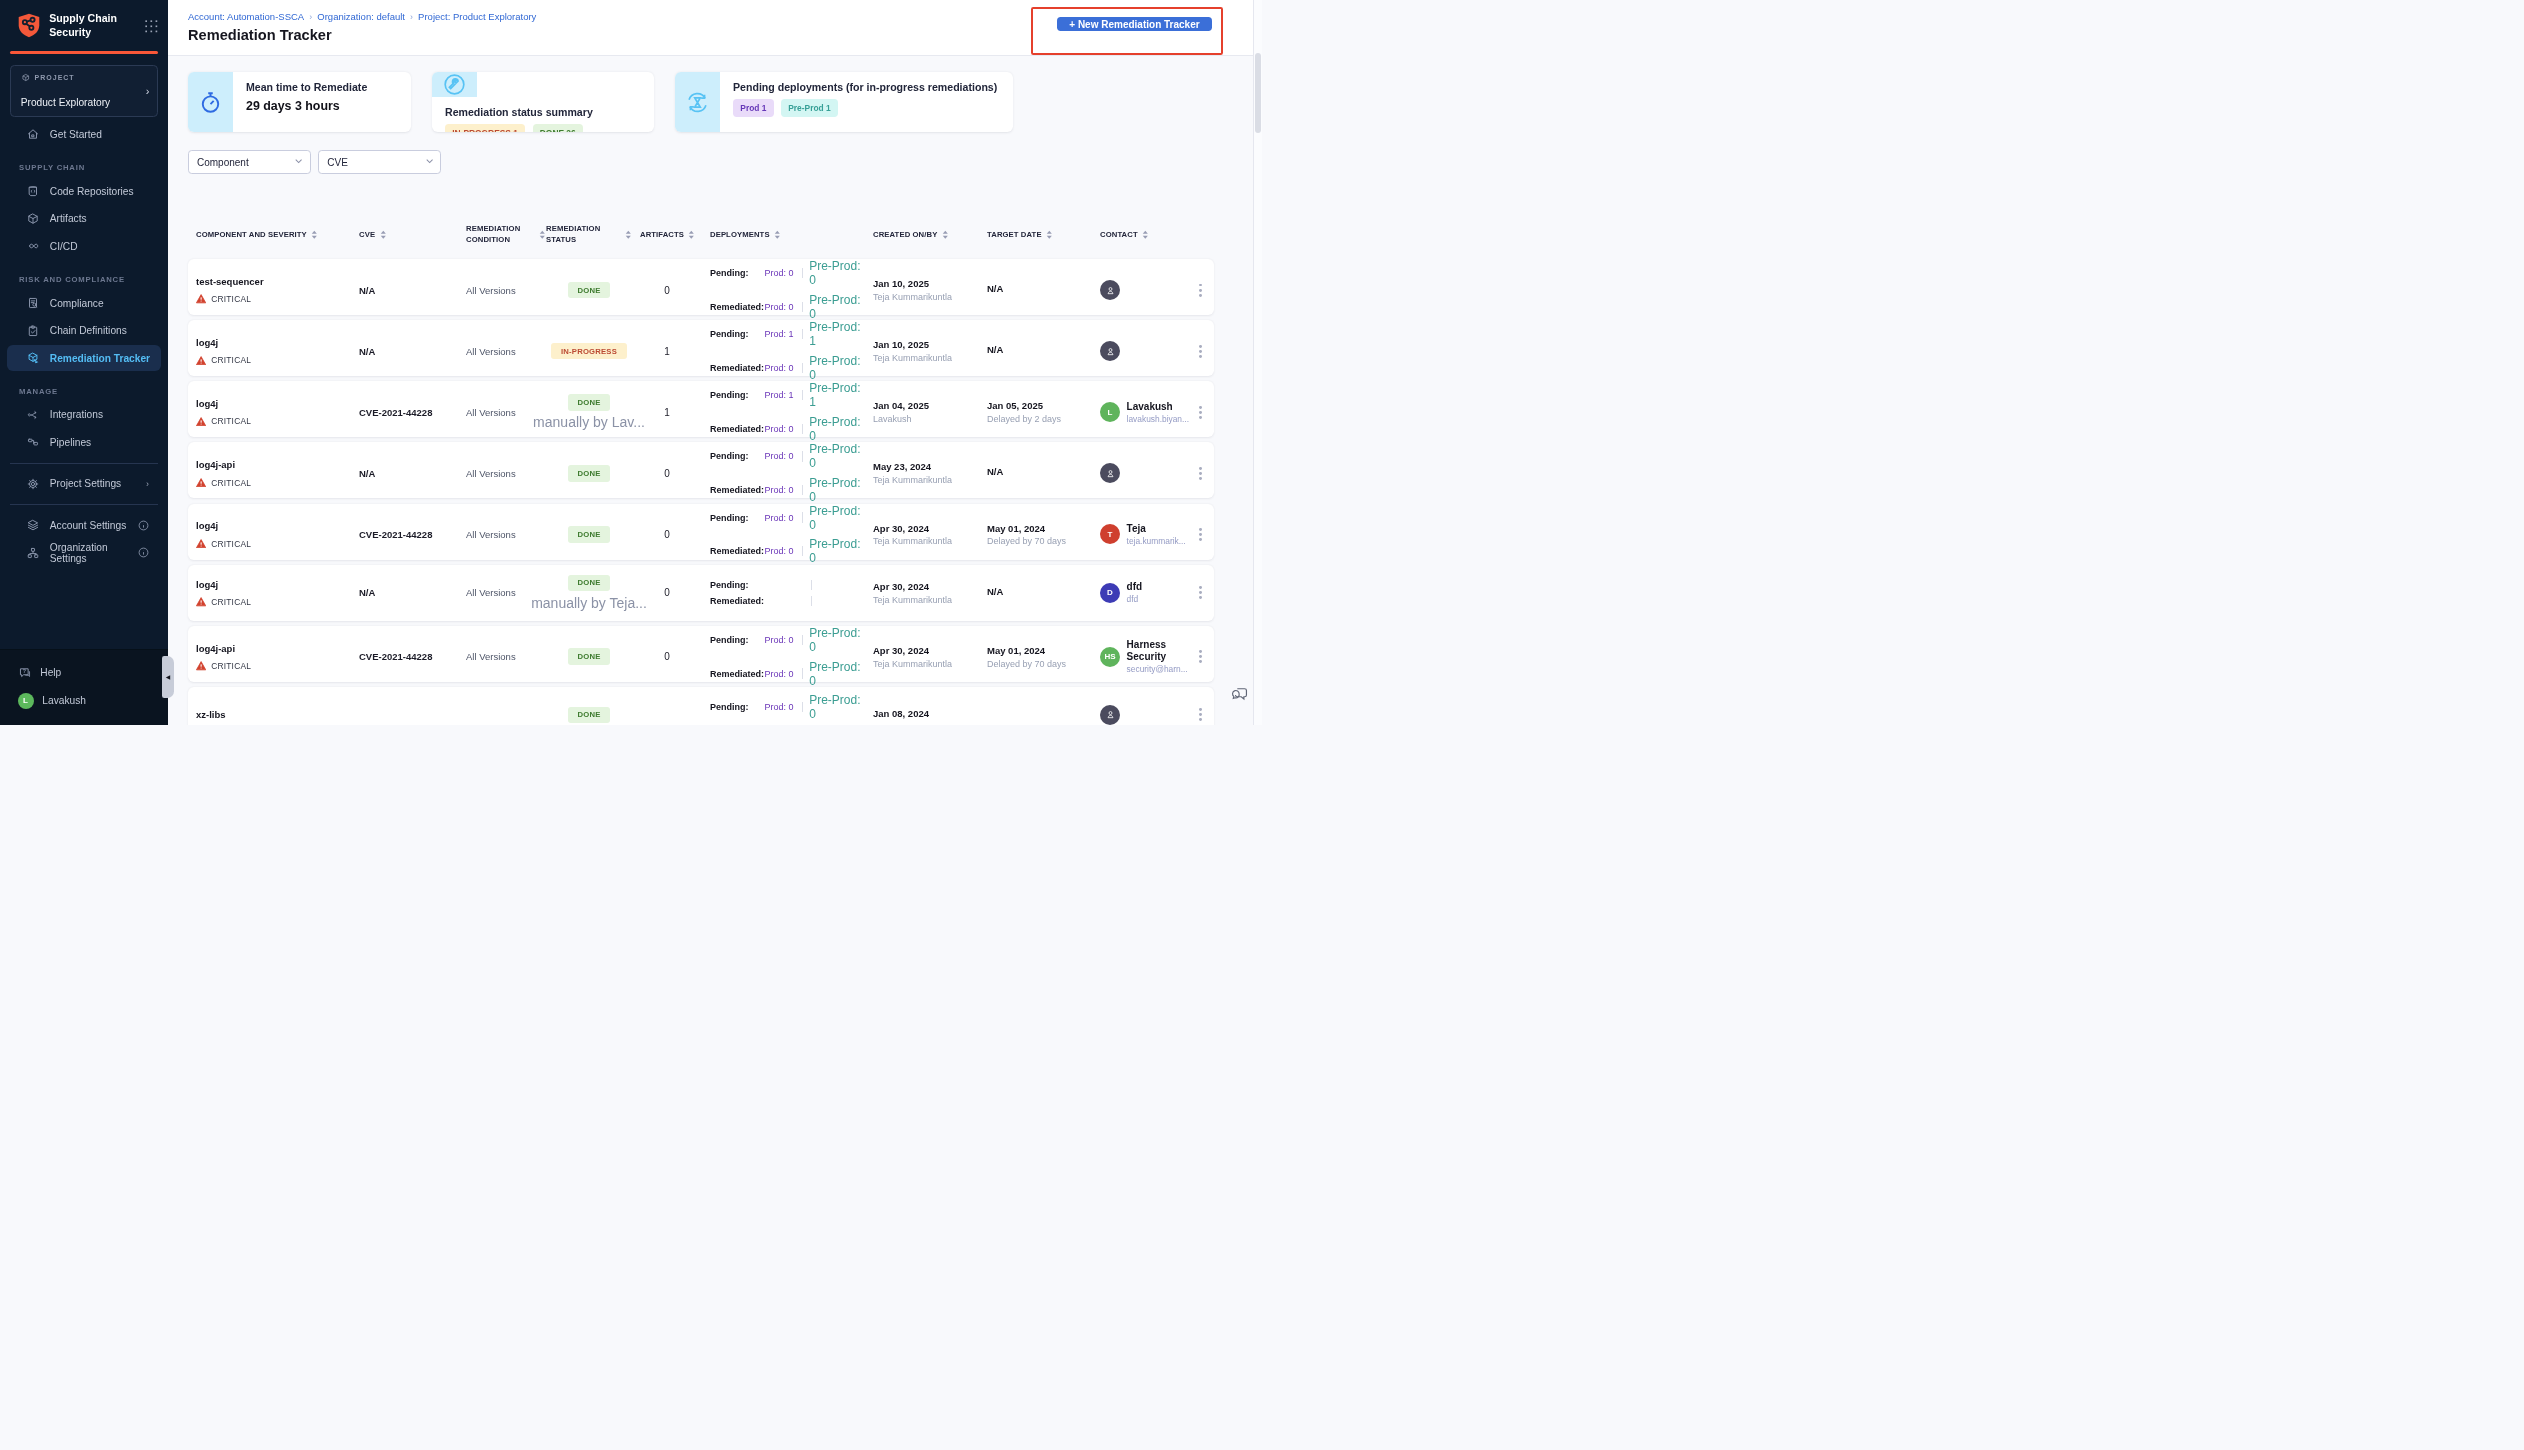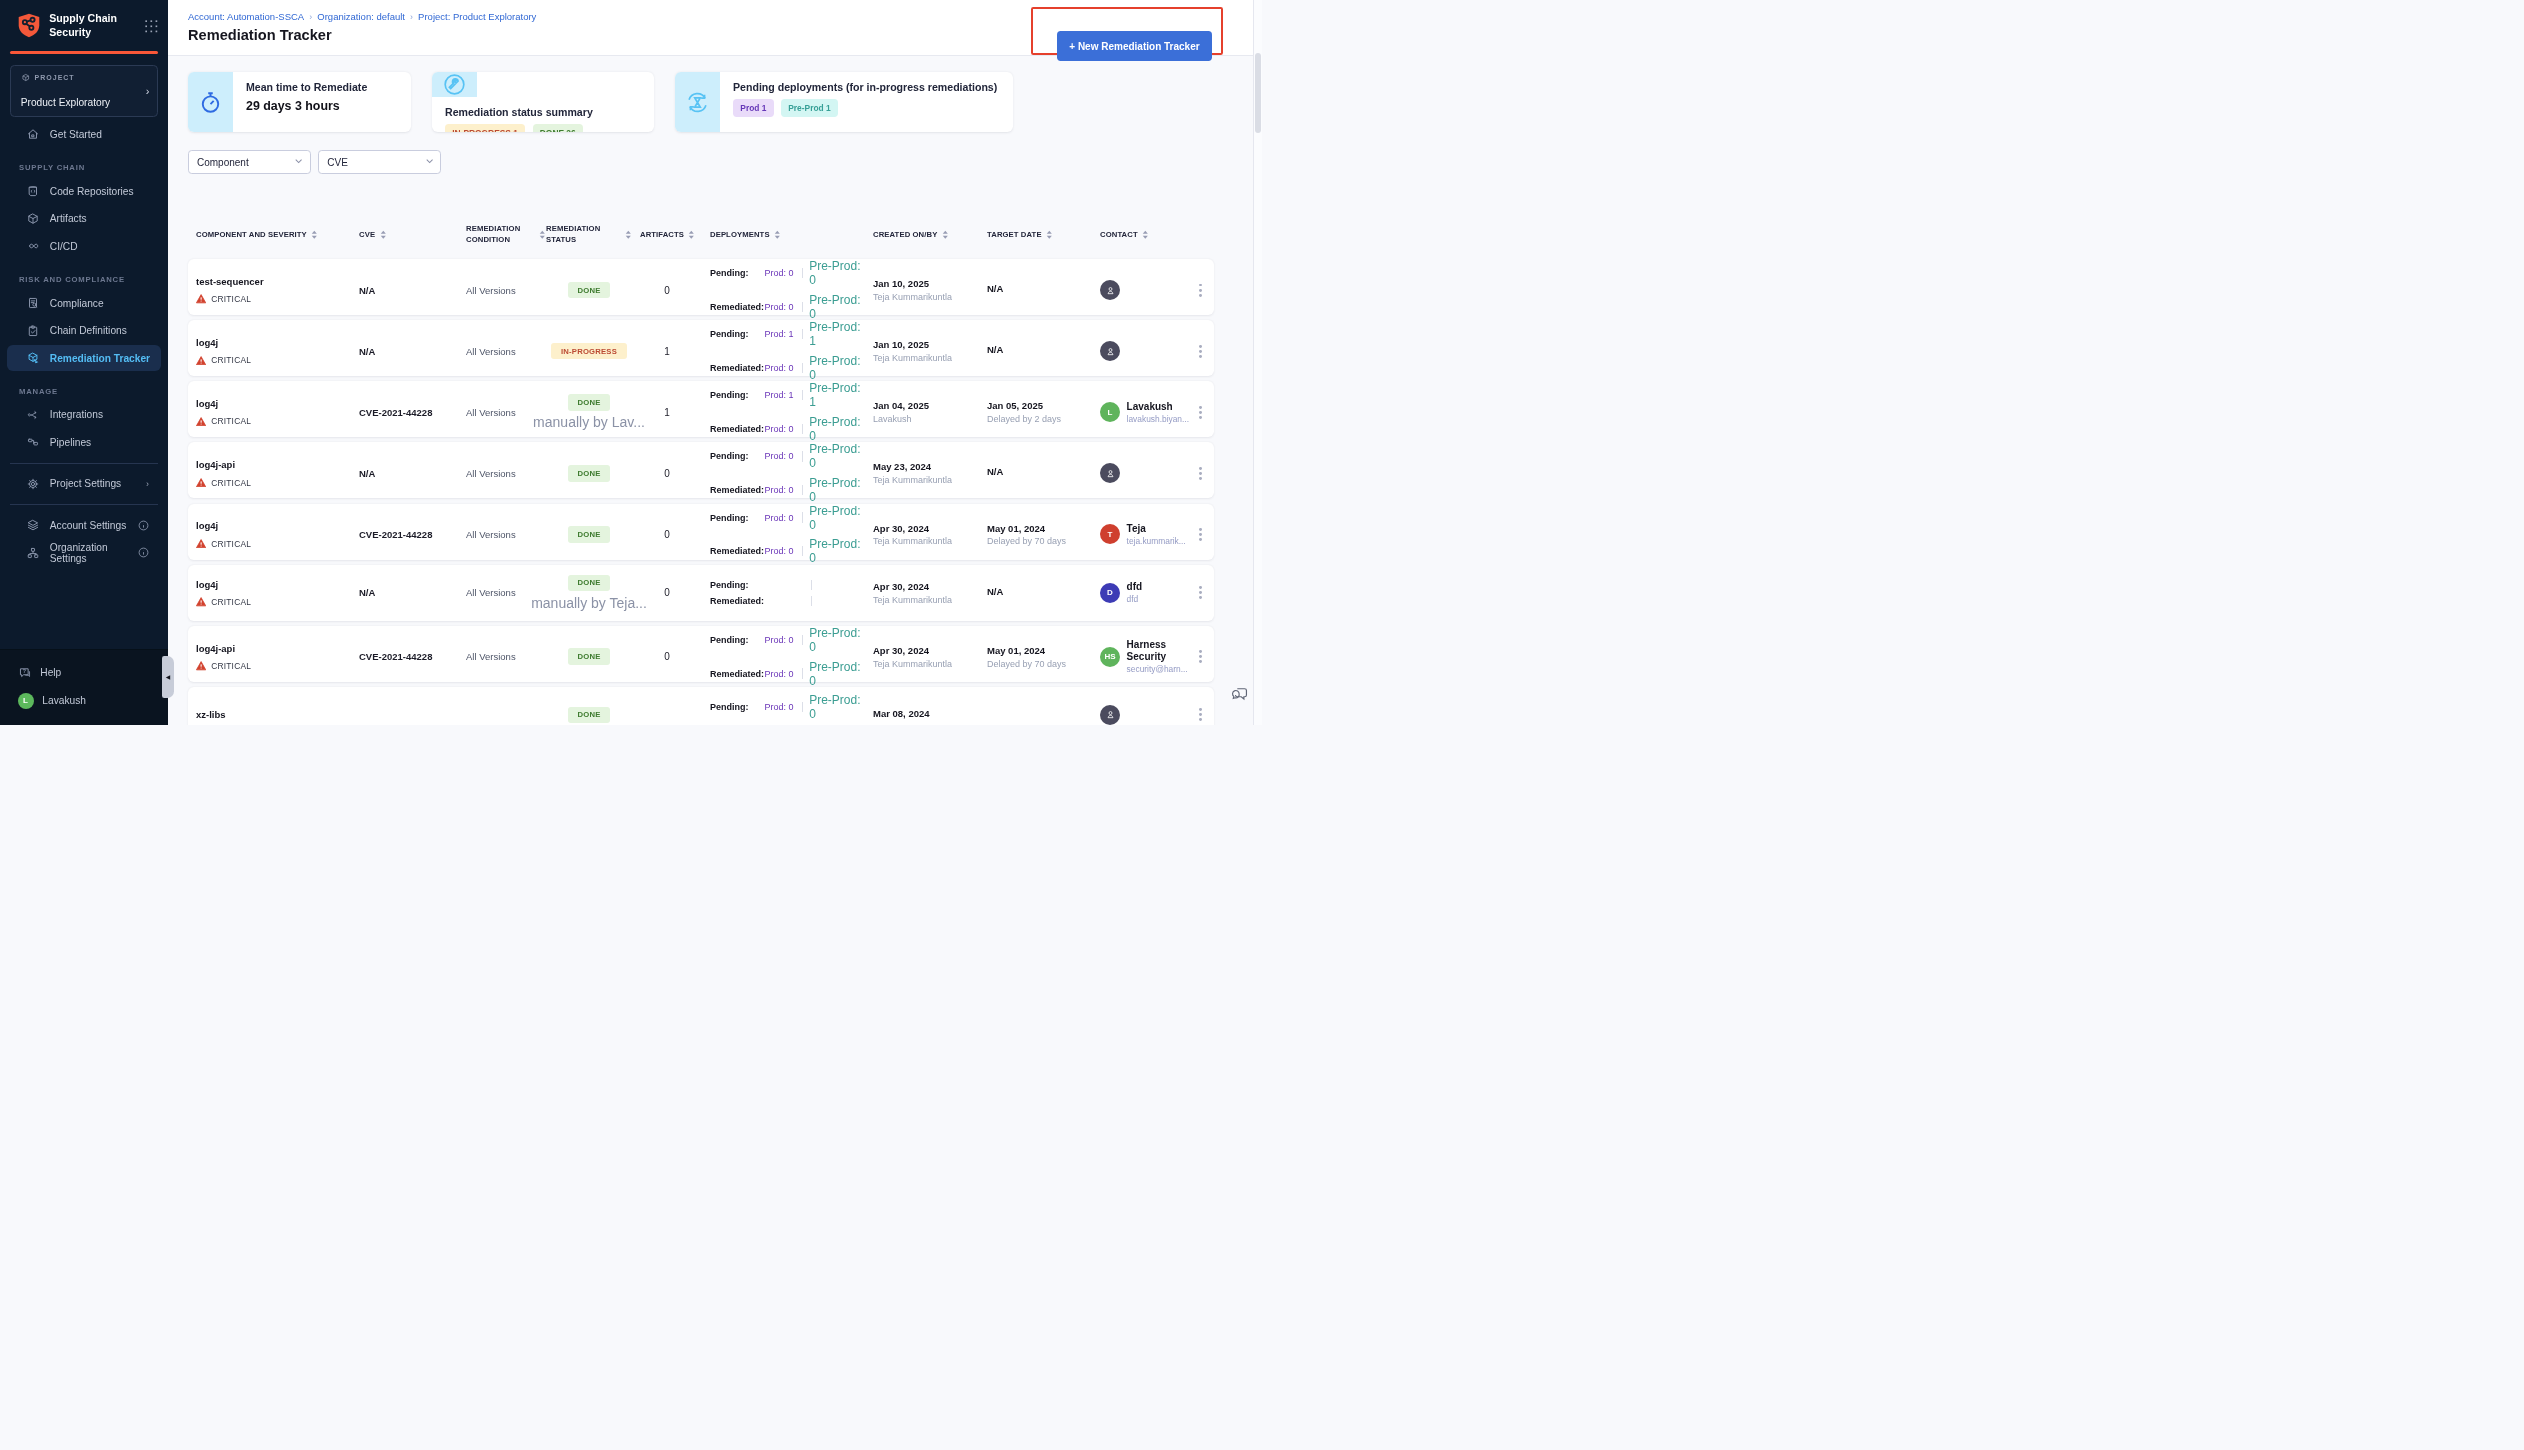--- a/index.html
+++ b/index.html
@@ -35,21 +35,21 @@
   .collapse-handle { position:absolute; right:-5.8px; top:656px; width:11.7px; height:42px; background:#c7ccd8; border-radius:2.2px 6.6px 6.6px 2.2px; display:flex; align-items:center; justify-content:center; color:#14161d; font-size:5.8px; cursor:pointer; z-index:5; }
 
   
   main { position:relative; flex:1; height:100%; background:#f8f9fc; overflow:hidden; }
   .main-header { position:relative; height:56px; background:#fff; border-bottom:0.7px solid #e7e9f0; padding:11px 0 0 20px; }
   .breadcrumb { display:flex; align-items:center; gap:5.1px; font-size:9.5px; color:#3168d4; }
   .crumb { cursor:pointer; }
   .crumb-sep { color:#8fa6d9; font-size:8.8px; }
   .page-title { margin-top:5.1px; font-size:14.6px; font-weight:700; color:#16161f; }
   .annotation-box { position:absolute; top:6.6px; right:39px; width:192px; height:48px; border:2.2px solid #e5402c; border-radius:2.2px; pointer-events:none; }
-  .new-tracker-btn { position:absolute; top:31px; right:50px; height:30px; padding:0 12.4px; background:#3b6fd8; color:#fff; font-size:10px; font-weight:700; border:none; border-radius:3.7px; cursor:pointer; font-family:inherit; }
+  .new-tracker-btn { position:absolute; top:17px; right:50px; height:14px; padding:0 12.4px; background:#3b6fd8; color:#fff; font-size:10px; font-weight:700; border:none; border-radius:3.7px; cursor:pointer; font-family:inherit; }
 
   
   .cards-row { display:flex; gap:21px; margin:16px 0 0 20px; }
   .sum-card { display:flex; background:#fff; border-radius:5.8px; box-shadow:0 0.7px 2.2px rgba(40,48,70,.10); overflow:hidden; height:60px; }
   .card-strip { width:45px; background:#cdeefc; display:flex; align-items:center; justify-content:center; }
   .card-strip svg { width:25px; height:25px; }
   .card-body { padding:8.8px 13px 0 13px; }
   .card-title { font-size:10.6px; font-weight:700; color:#22263a; }
   .card-value { margin-top:6.6px; font-size:12.4px; font-weight:700; color:#101018; }
   .badge-row { display:flex; gap:7.3px; margin-top:6.6px; }
@@ -839,21 +839,21 @@
         <span class="dep-pre">Pre-Prod: 0</span>
       </div>
       <div class="dep-line">
         <span class="dep-label">Remediated:</span>
         <span class="dep-prod"></span>
         <span class="dep-bar"></span>
         <span class="dep-pre"></span>
       </div>
     </div>
     <div class="cell pad two-line">
-      <div class="l1">Mar 08, 2024</div>
+      <div class="l1">Jan 08, 2024</div>
       <div class="l2"></div>
     </div>
     <div class="cell pad two-line">
       <div class="l1"></div>
       <div class="l2"></div>
     </div>
     <div class="cell pad contact-cell">
       <span class="c-avatar iconic">
                 <svg viewBox="0 0 18 18" fill="none" stroke="#fff" stroke-width="1.3">
                   <circle cx="9" cy="6.6" r="2.4"></circle>

